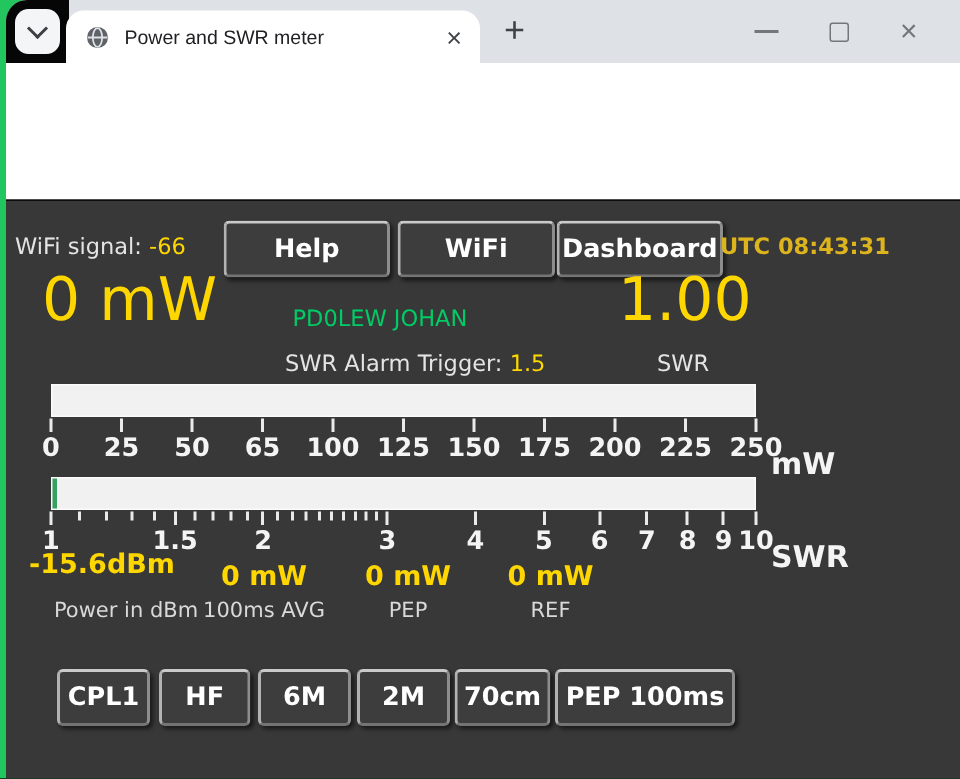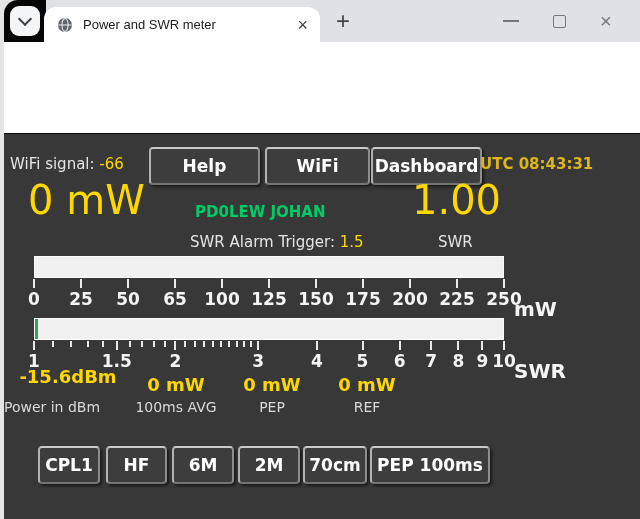--- a/index.html
+++ b/index.html
@@ -1,16 +1,16 @@
 <!DOCTYPE html>
 <html style="--accent-yellow: #ffd700; --callsign-green: #00cc66; --meter-green: #35a05f; --page-bg: #383838;"><head>
 <meta charset="utf-8">
 <style>
   html,body{margin:0;padding:0;background:#000;}
-  #screen{position:relative;width:640px;height:519px;background:#e5e5e5;overflow:hidden;
+  #screen{position:relative;width:640px;height:519px;background:#22c55e;overflow:hidden;
           font-family:"Liberation Sans",sans-serif;}
   .abs{position:absolute;}
 
   
   #tabstrip{left:4px;top:0;width:636px;height:42px;background:#dee1e6;border-top-left-radius:14px;}
   #corner-dark{left:0;top:0;width:42px;height:42px;background:#060606;border-top-left-radius:14px;}
   #tab-search-pill{left:6px;top:6px;width:30px;height:30px;background:#f4f5f7;border-radius:9px;
     display:flex;align-items:center;justify-content:center;cursor:pointer;}
   .chev{width:8px;height:8px;border-right:2px solid #3c4043;border-bottom:2px solid #3c4043;
     transform:rotate(45deg);margin-top:-4px;}
@@ -53,21 +53,21 @@
   .yellow{color:var(--accent-yellow,#ffd700);}
   .page-label{color:#e4e4e4;}
   .btn3d{background:#3d3d3d;color:#fff;border:2px solid;
     border-color:#cscsc; border-color:#cacaca #8d8d8d #747474 #b2b2b2;
     border-radius:4px;box-shadow:2px 2px 3px rgba(0,0,0,.55);
     display:flex;align-items:center;justify-content:center;
     font-weight:700;font-size:17px;font-family:"DejaVu Sans",sans-serif;cursor:pointer;}
   #wifi-row{left:6px;top:21px;font-size:15px;text-align:right;}
   #utc{left:476px;top:21px;font-size:15px;font-weight:700;color:#ddb41d;}
   #power-big{left:24px;top:44px;font-size:40px;line-height:1.1;}
-  #callsign{left:191px;top:69px;font-size:15px;font-weight:700;color:var(--callsign-green,#00cc66);}
+  #callsign{left:191px;top:69px;font-size:15px;font-weight:400;color:var(--callsign-green,#00cc66);}
   #swr-big{left:408px;top:44px;font-size:40px;line-height:1.1;}
   #alarm-row{left:186px;top:99px;font-size:15px;}
   #swr-caption{left:434px;top:99px;font-size:15px;}
   .meter-bar{left:30px;width:470px;height:22px;background:#f1f1f1;border:1px solid #fbfbfb;
     box-sizing:border-box;}
   .meter-fill{position:absolute;left:0;top:0;height:100%;background:var(--meter-green,#35a05f);}
   .meter-unit{font-size:20px;font-weight:700;color:#f4f4f4;margin-top:40px;}
   .tick{position:absolute;width:2px;background:#eaeaea;}
   .tick-label{position:absolute;transform:translateX(-50%);font-size:17px;font-weight:700;color:#f4f4f4;}
   .readout-val{position:absolute;transform:translateX(-50%);font-size:18px;font-weight:700;white-space:nowrap;}
@@ -243,21 +243,21 @@
         <div class="tick" style="left: 207.699px; top: 207px; height: 6px;"></div>
         <div class="tick" style="left: 216.032px; top: 207px; height: 6px;"></div>
         <div class="tick" style="left: 224.037px; top: 207px; height: 6px;"></div>
         <div class="tick" style="left: 231.741px; top: 207px; height: 6px;"></div>
         <div class="tick" style="left: 239.164px; top: 207px; height: 6px;"></div>
         <div class="tick" style="left: 246.327px; top: 207px; height: 6px;"></div>
       </div>
 
     <div id="readouts">
         <div class="readout-val yellow" style="left: 64px; top: 232px;">-15.6dBm</div>
-        <div class="readout-lab" style="left: 48px; top: 265px;">Power in dBm</div>
+        <div class="readout-lab" style="left: 80px; top: 265px;">Power in dBm</div>
         <div class="readout-val yellow" style="left: 172px; top: 240px;">0 mW</div>
         <div class="readout-lab" style="left: 172px; top: 265px;">100ms AVG</div>
         <div class="readout-val yellow" style="left: 268px; top: 240px;">0 mW</div>
         <div class="readout-lab" style="left: 268px; top: 265px;">PEP</div>
         <div class="readout-val yellow" style="left: 363px; top: 240px;">0 mW</div>
         <div class="readout-lab" style="left: 363px; top: 265px;">REF</div>
       </div>
 
     <div id="band-buttons">
         <div class="abs btn3d" style="left: 34px; top: 312px; width: 58px; height: 34px;">CPL1</div>

